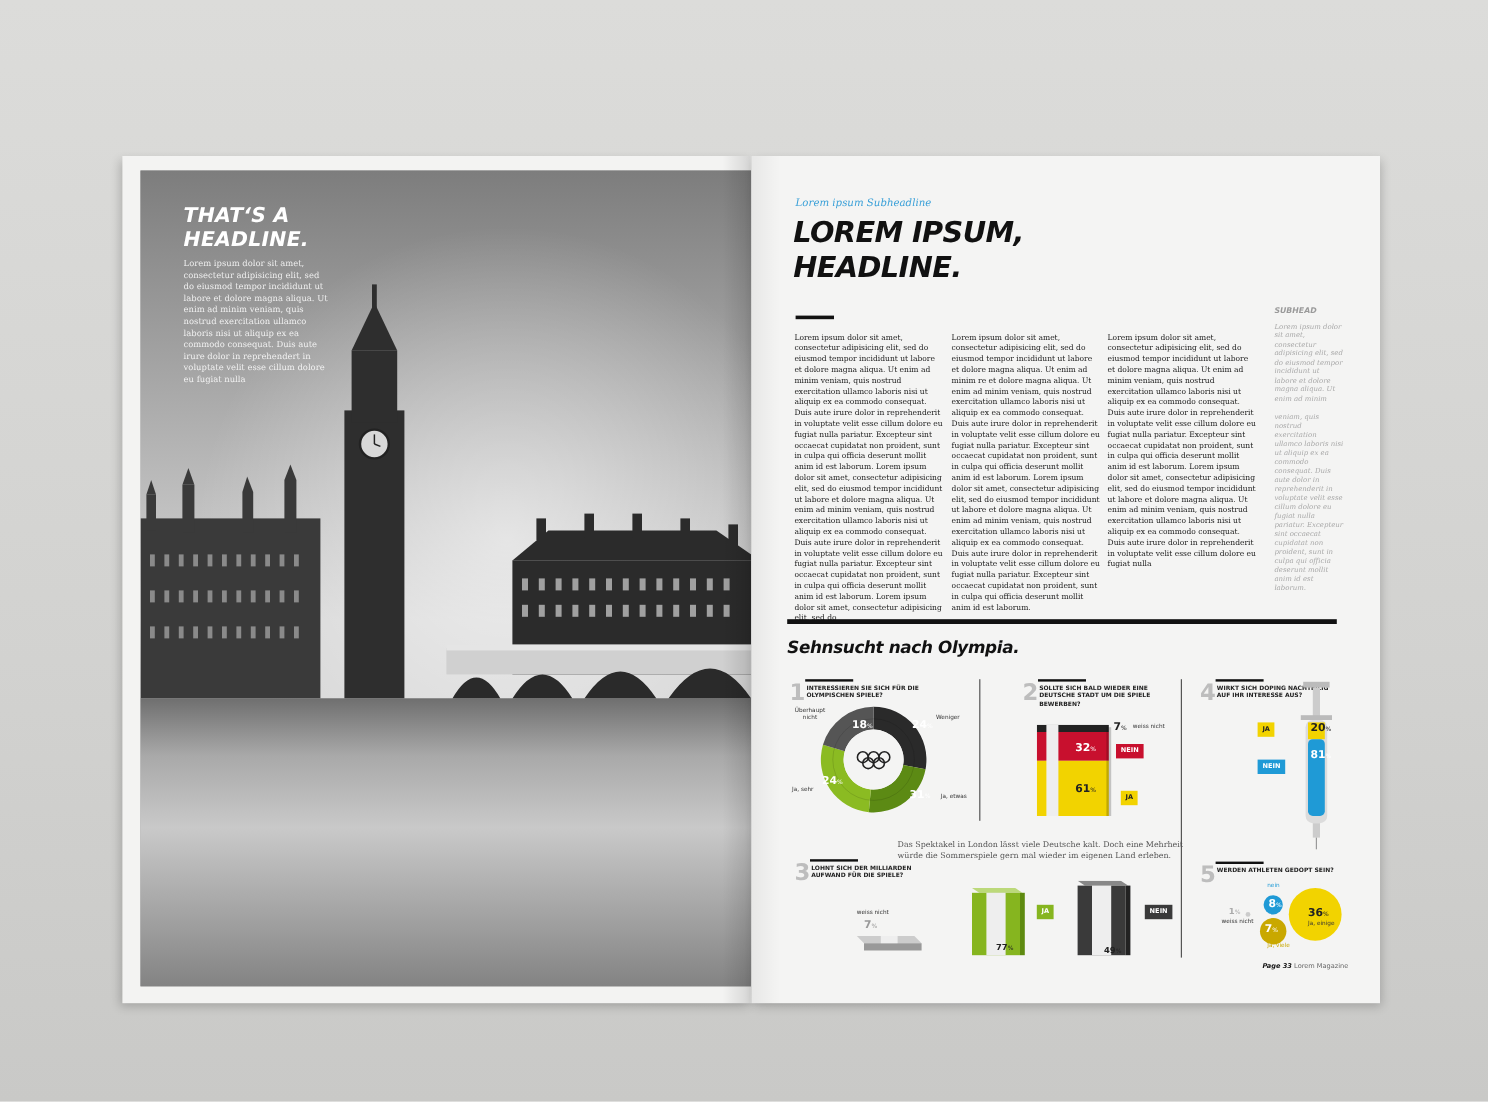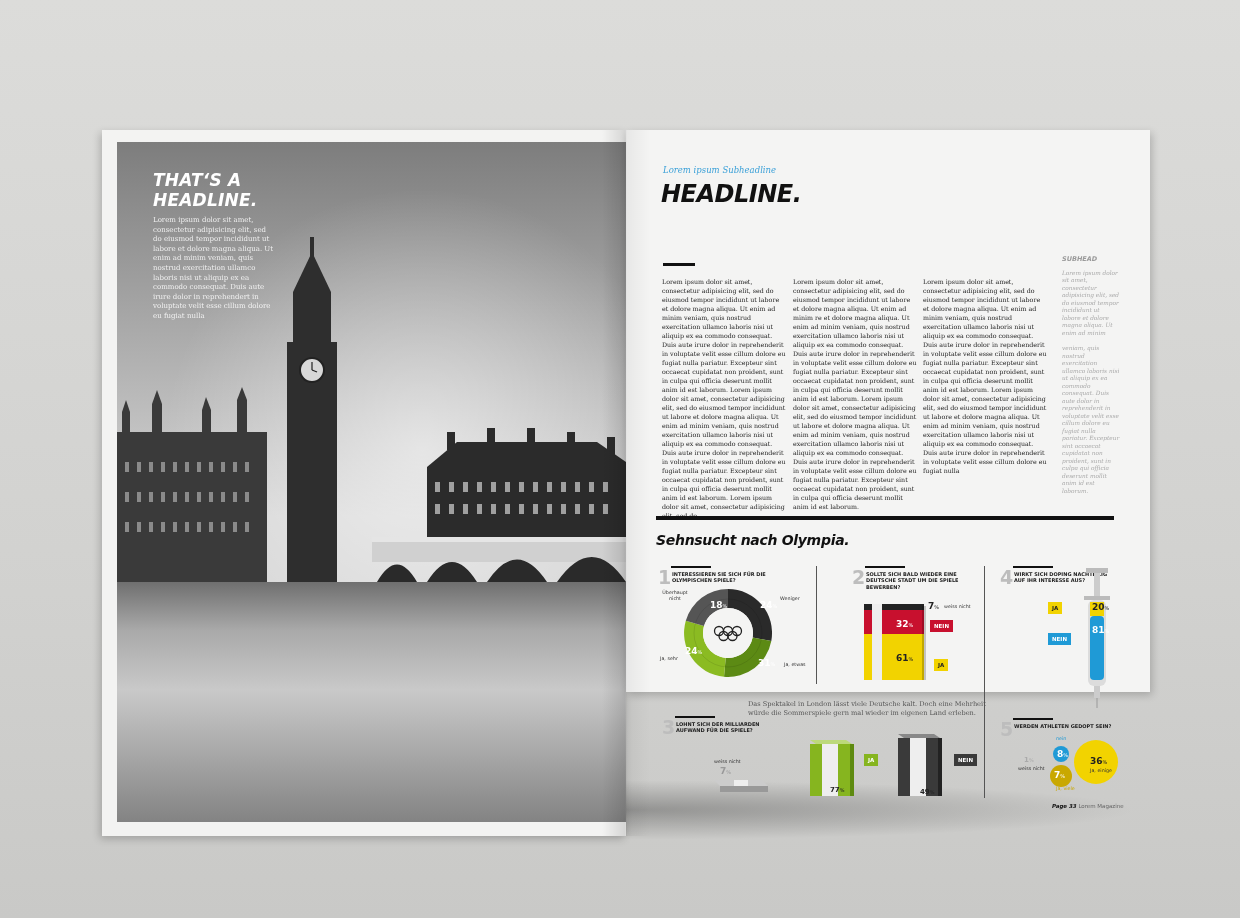--- a/index.html
+++ b/index.html
@@ -1,20 +1,20 @@
 <!DOCTYPE html>
 <html><head>
 <meta charset="utf-8">
 <style>
   html,body{margin:0;padding:0;}
   body{width:1240px;height:918px;background:linear-gradient(180deg,#dcdcda 0%,#d2d2d0 60%,#c9c9c7 100%);position:relative;overflow:hidden;font-family:"Liberation Sans",sans-serif;}
   .shadow{position:absolute;left:120px;top:780px;width:1020px;height:60px;background:radial-gradient(ellipse at center,rgba(0,0,0,0.28) 0%,rgba(0,0,0,0) 70%);}
   .spread{position:absolute;left:102px;top:98px;width:1048px;height:706px;margin-top:32px;}
   .page-left{position:absolute;left:0;top:0;width:524px;height:706px;background:#f3f3f2;box-shadow:-2px 3px 8px rgba(0,0,0,0.2);}
-  .page-right{position:absolute;left:524px;top:0;width:524px;height:562px;background:#f4f4f3;box-shadow:2px 3px 8px rgba(0,0,0,0.2);}
+  .page-right{position:absolute;left:524px;top:0;width:524px;height:706px;background:#f4f4f3;box-shadow:2px 3px 8px rgba(0,0,0,0.2);}
   .gutter{position:absolute;left:500px;top:0;width:48px;height:706px;background:linear-gradient(90deg,rgba(0,0,0,0) 0%,rgba(0,0,0,0.12) 48%,rgba(0,0,0,0.05) 52%,rgba(0,0,0,0) 100%);pointer-events:none;}
   
   .photo{position:absolute;left:15px;top:12px;width:509px;height:680px;overflow:hidden;background:linear-gradient(180deg,#8a8a8a 0%,#9c9c9c 15%,#b5b5b5 40%,#cfcfcf 55%,#9a9a9a 62%,#a8a8a8 75%,#8c8c8c 100%);}
   .sky{position:absolute;left:0;top:0;width:100%;height:440px;background:radial-gradient(ellipse at 60% 70%,rgba(255,255,255,0.55) 0%,rgba(255,255,255,0) 60%),linear-gradient(180deg,#7d7d7d 0%,#a7a7a7 40%,#d6d6d6 85%);}
   .water{position:absolute;left:0;top:440px;width:100%;height:240px;background:linear-gradient(180deg,#6f6f6f 0%,#a9a9a9 20%,#c9c9c9 45%,#9d9d9d 80%,#838383 100%);}
   .photo-headline{position:absolute;left:36px;top:28px;color:#fff;font-family:"DejaVu Sans",sans-serif;font-weight:bold;font-style:italic;font-size:17px;line-height:20px;letter-spacing:0.2px;}
   .photo-body{position:absolute;left:36px;top:74px;width:122px;color:rgba(255,255,255,0.85);font-family:"DejaVu Serif",serif;font-size:7px;line-height:9.6px;}
   
   .subheadline{position:absolute;left:37px;top:35px;color:#3aa0d8;font-family:"DejaVu Serif",serif;font-style:italic;font-size:8.5px;}
   .headline{position:absolute;left:35px;top:50px;color:#111;font-family:"DejaVu Sans",sans-serif;font-weight:bold;font-style:italic;font-size:24px;line-height:29px;letter-spacing:-0.5px;}
@@ -153,20 +153,21 @@
         <div>THAT‘S A</div>
         <div>HEADLINE.</div>
       </div>
       <div class="photo-body">Lorem ipsum dolor sit amet, consectetur adipisicing elit, sed do eiusmod tempor incididunt ut labore et dolore magna aliqua. Ut enim ad minim veniam, quis nostrud exercitation ullamco laboris nisi ut aliquip ex ea commodo consequat. Duis aute irure dolor in reprehendert in voluptate velit esse cillum dolore eu fugiat nulla</div>
     </div>
   </div>
 
   <div class="page-right">
     <div class="subheadline">Lorem ipsum Subheadline</div>
     <div class="headline">
+      <div>LOREM IPSUM,</div>
       <div>HEADLINE.</div>
     </div>
     <div class="rule-short"></div>
 
     <div class="col" style="left:36px;">Lorem ipsum dolor sit amet, consectetur adipisicing elit, sed do eiusmod tempor incididunt ut labore et dolore magna aliqua. Ut enim ad minim veniam, quis nostrud exercitation ullamco laboris nisi ut aliquip ex ea commodo consequat. Duis aute irure dolor in reprehenderit in voluptate velit esse cillum dolore eu fugiat nulla pariatur. Excepteur sint occaecat cupidatat non proident, sunt in culpa qui officia deserunt mollit anim id est laborum. Lorem ipsum dolor sit amet, consectetur adipisicing elit, sed do eiusmod tempor incididunt ut labore et dolore magna aliqua. Ut enim ad minim veniam, quis nostrud exercitation ullamco laboris nisi ut aliquip ex ea commodo consequat. Duis aute irure dolor in reprehenderit in voluptate velit esse cillum dolore eu fugiat nulla pariatur. Excepteur sint occaecat cupidatat non proident, sunt in culpa qui officia deserunt mollit anim id est laborum. Lorem ipsum dolor sit amet, consectetur adipisicing elit, sed do</div>
     <div class="col" style="left:167px;">Lorem ipsum dolor sit amet, consectetur adipisicing elit, sed do eiusmod tempor incididunt ut labore et dolore magna aliqua. Ut enim ad minim re et dolore magna aliqua. Ut enim ad minim veniam, quis nostrud exercitation ullamco laboris nisi ut aliquip ex ea commodo consequat. Duis aute irure dolor in reprehenderit in voluptate velit esse cillum dolore eu fugiat nulla pariatur. Excepteur sint occaecat cupidatat non proident, sunt in culpa qui officia deserunt mollit anim id est laborum.  Lorem ipsum dolor sit amet, consectetur adipisicing elit, sed do eiusmod tempor incididunt ut labore et dolore magna aliqua. Ut enim ad minim veniam, quis nostrud exercitation ullamco laboris nisi ut aliquip ex ea commodo consequat. Duis aute irure dolor in reprehenderit in voluptate velit esse cillum dolore eu fugiat nulla pariatur. Excepteur sint occaecat cupidatat non proident, sunt in culpa qui officia deserunt mollit anim id est laborum.</div>
     <div class="col" style="left:297px;">Lorem ipsum dolor sit amet, consectetur adipisicing elit, sed do eiusmod tempor incididunt ut labore et dolore magna aliqua. Ut enim ad minim veniam, quis nostrud exercitation ullamco laboris nisi ut aliquip ex ea commodo consequat. Duis aute irure dolor in reprehenderit in voluptate velit esse cillum dolore eu fugiat nulla pariatur. Excepteur sint occaecat cupidatat non proident, sunt in culpa qui officia deserunt mollit anim id est laborum. Lorem ipsum dolor sit amet, consectetur adipisicing elit, sed do eiusmod tempor incididunt ut labore et dolore magna aliqua. Ut enim ad minim veniam, quis nostrud exercitation ullamco laboris nisi ut aliquip ex ea commodo consequat. Duis aute irure dolor in reprehenderit in voluptate velit esse cillum dolore eu fugiat nulla</div>
 
     <div class="side">
       <h4>SUBHEAD</h4>

